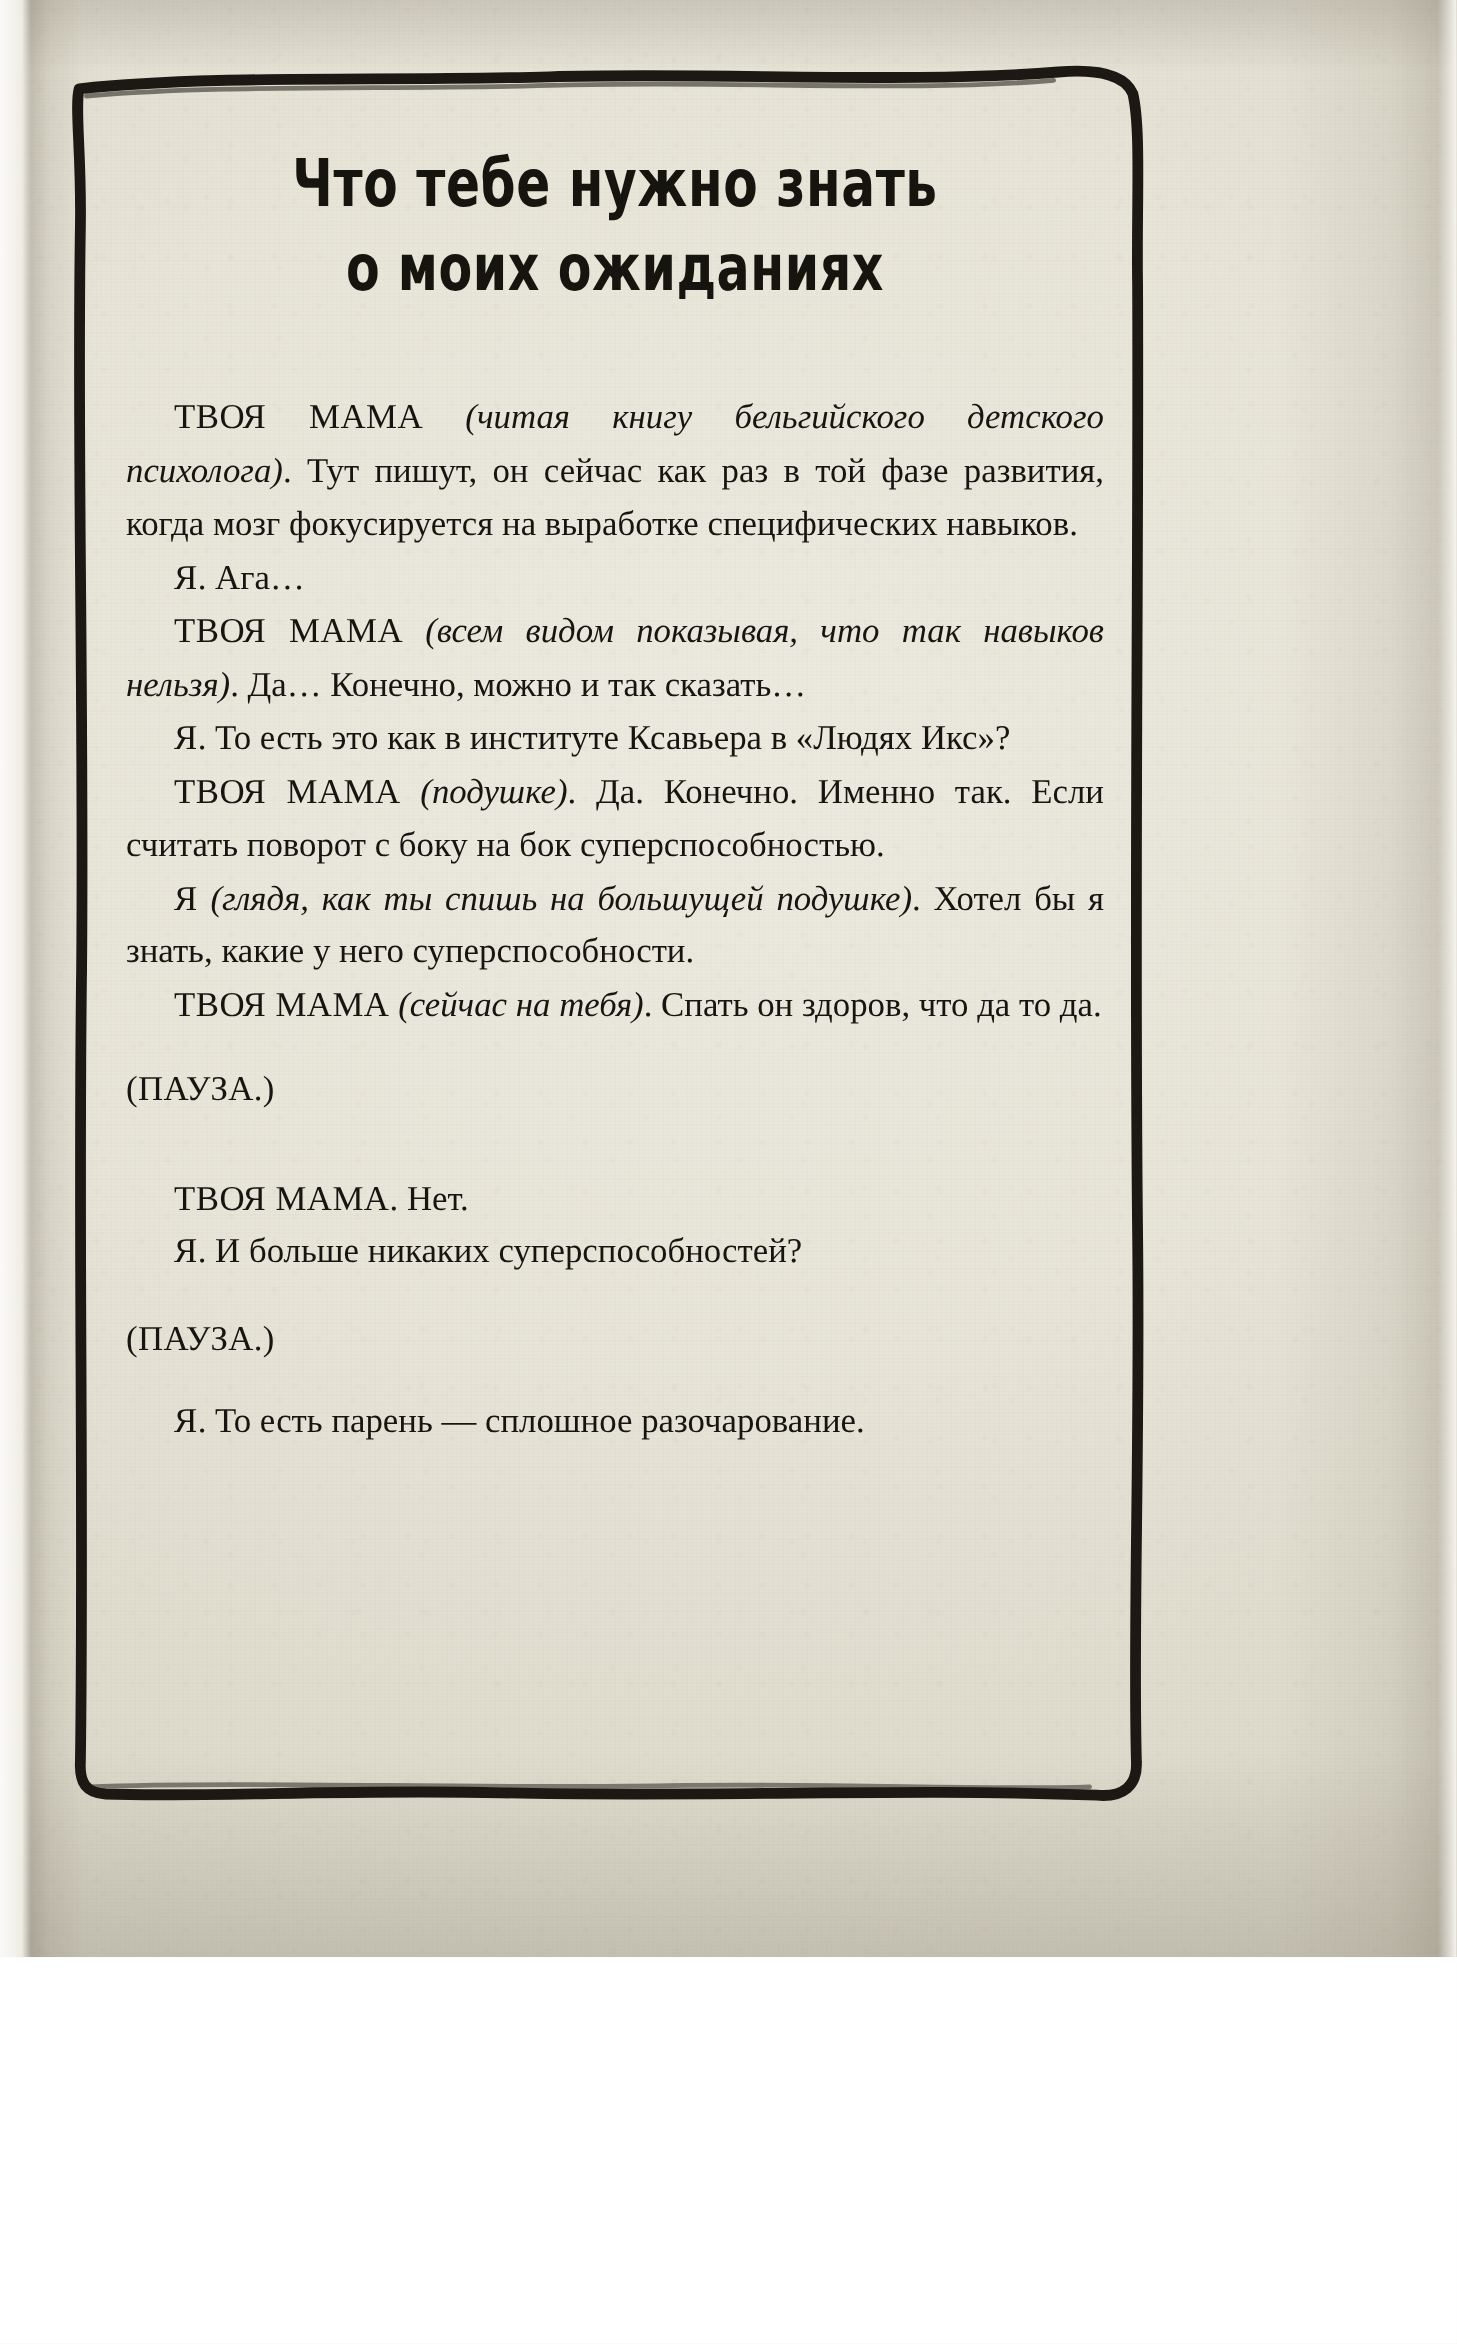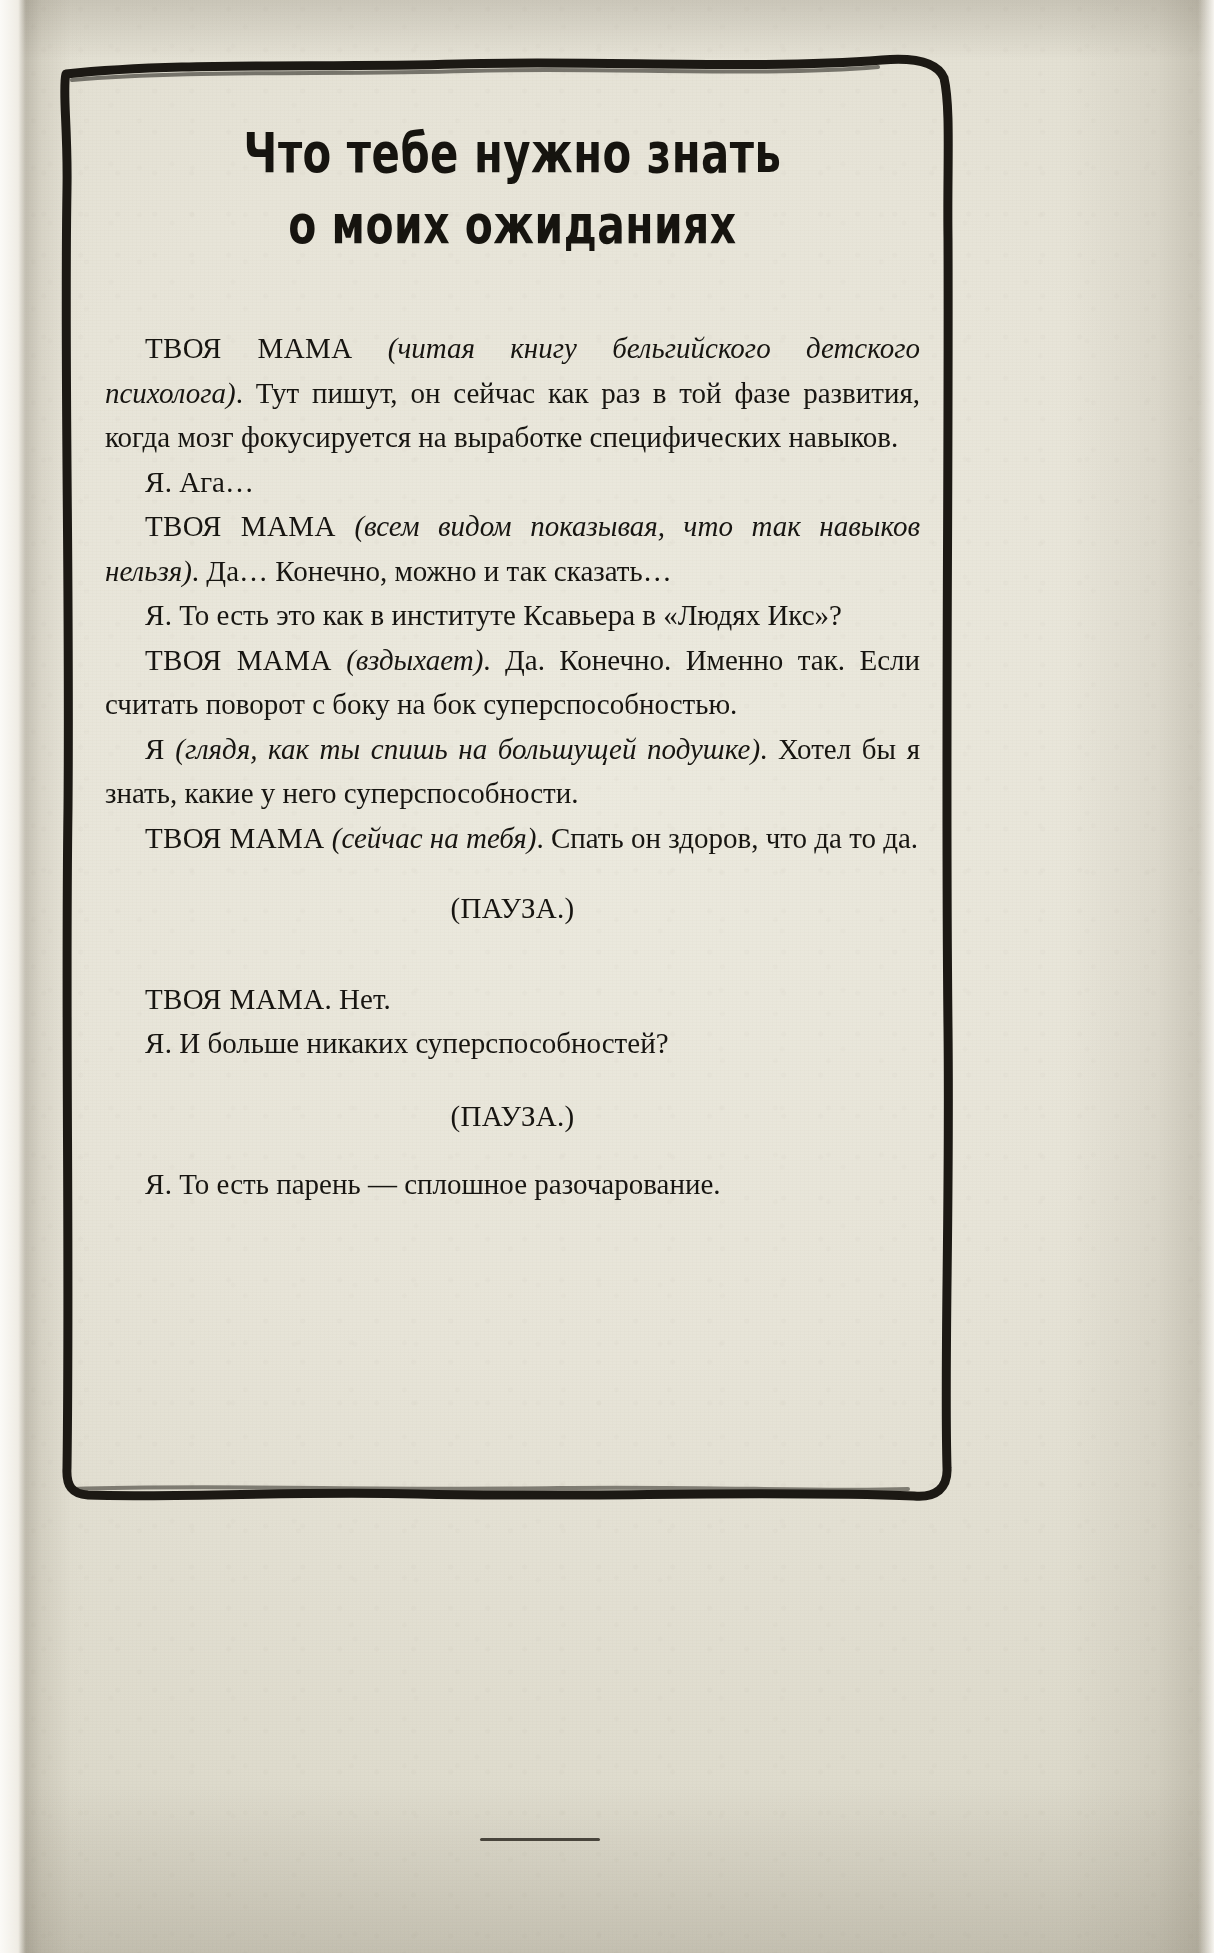--- a/index.html
+++ b/index.html
@@ -4,21 +4,21 @@
 <title>Книжная страница</title>
 <style>
   html, body {
     margin: 0;
     padding: 0;
     background: #ffffff;
   }
   #page {
     position: relative;
     width: 1214px;
-    height: 1953px;
+    height: 1631px;
     overflow: hidden;
     background: #e9e6dd;
     font-family: "Liberation Serif", "DejaVu Serif", serif;
   }
 
   
   .paper-base {
     position: absolute;
     inset: 0;
     background:
@@ -128,21 +128,21 @@
 
   .speaker {
     font-variant: small-caps;
     letter-spacing: .4px;
   }
   .stage {
     font-style: italic;
   }
   .pause {
     display: block;
-    text-align: center;
+    text-align: left;
     text-indent: 0;
     margin: 28px 0 24px 0;
     letter-spacing: .3px;
   }
   .pause.tight { margin: 26px 0 46px 0; }
 
   
   .bottom-rule {
     position: absolute;
     left: 480px;
@@ -204,21 +204,21 @@
     <h1 class="title">
       <span class="title-line first">Что тебе нужно знать</span>
       <span class="title-line second">о моих ожиданиях</span>
     </h1>
 
     <div class="body" id="body-text">
         <p class="para"><span class="speaker">ТВОЯ МАМА</span><span class="stage"> (читая книгу бельгийского детского психолога)</span><span>. Тут пишут, он сейчас как раз в той фазе развития, когда мозг фокусируется на выработке специфических навыков.</span></p>
         <p class="para"><span class="speaker">Я</span><span>. Ага…</span></p>
         <p class="para"><span class="speaker">ТВОЯ МАМА</span><span class="stage"> (всем видом показывая, что так навыков нельзя)</span><span>. Да… Конечно, можно и так сказать…</span></p>
         <p class="para"><span class="speaker">Я</span><span>. То есть это как в институте Ксавьера в «Людях Икс»?</span></p>
-        <p class="para"><span class="speaker">ТВОЯ МАМА</span><span class="stage"> (вздыхает)</span><span>. Да. Конечно. Именно так. Если считать поворот с боку на бок суперспособностью.</span></p>
+        <p class="para"><span class="speaker">ТВОЯ МАМА</span><span class="stage"> (подушке)</span><span>. Да. Конечно. Именно так. Если считать поворот с боку на бок суперспособностью.</span></p>
         <p class="para"><span class="speaker">Я</span><span class="stage"> (глядя, как ты спишь на большущей подушке)</span><span>. Хотел бы я знать, какие у него суперспособности.</span></p>
         <p class="para"><span class="speaker">ТВОЯ МАМА</span><span class="stage"> (сейчас на тебя)</span><span>. Спать он здоров, что да то да.</span></p>
         <div class="para pause tight">(ПАУЗА.)</div>
         <p class="para"><span class="speaker">ТВОЯ МАМА</span><span>. Нет.</span></p>
         <p class="para"><span class="speaker">Я</span><span>. И больше никаких суперспособностей?</span></p>
         <div class="para pause">(ПАУЗА.)</div>
         <p class="para"><span class="speaker">Я</span><span>. То есть парень — сплошное разочарование.</span></p>
       </div>
 
   </div>

